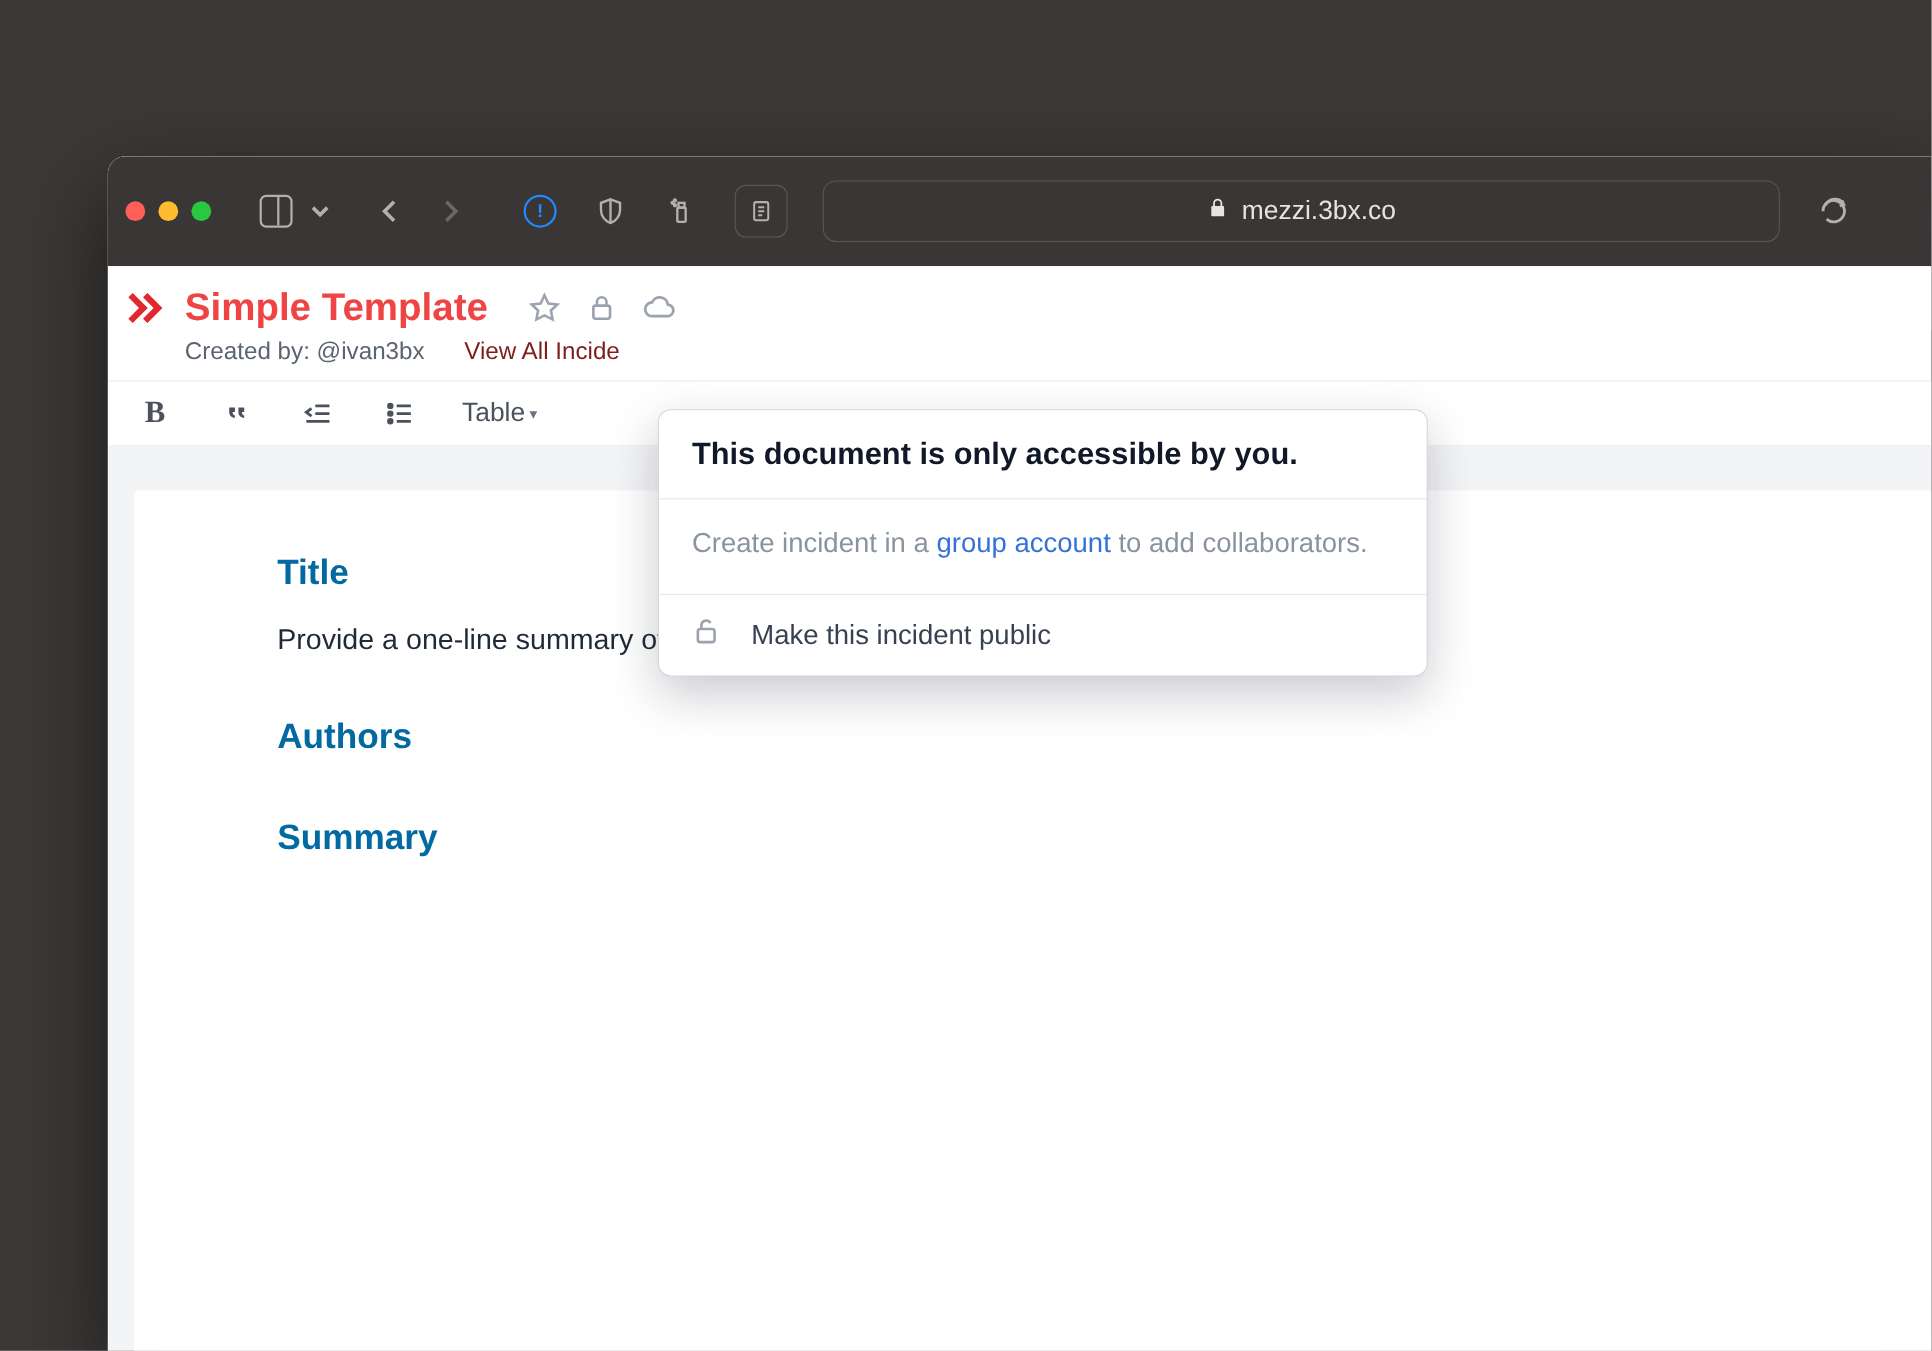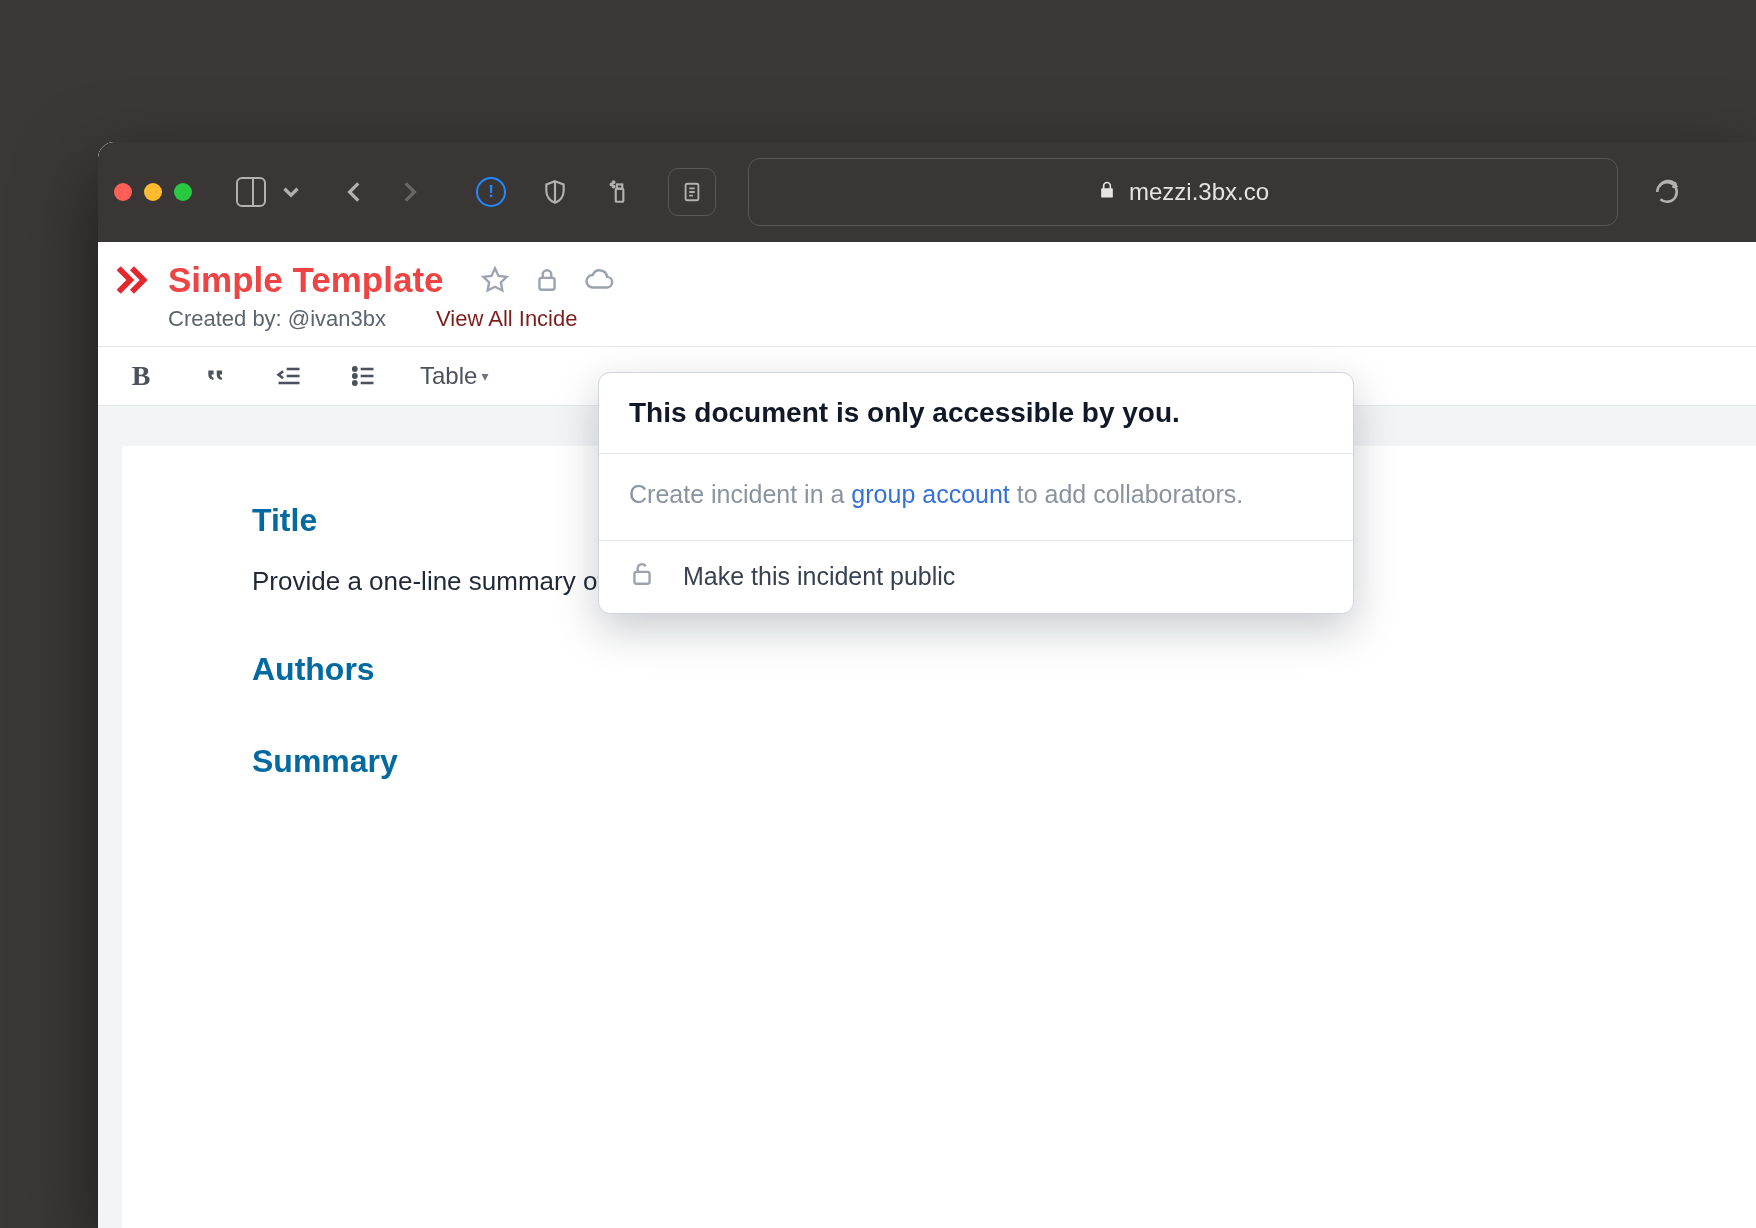--- a/index.html
+++ b/index.html
@@ -66,21 +66,21 @@
       width: 30px; height: 30px; border-radius: 50%;
       border: 2.5px solid #1e8cff; display: flex; align-items: center; justify-content: center;
       color: #1e8cff; font-weight: 800; font-size: 17px;
     }
     .reader-btn {
       width: 48px; height: 48px; border: 1.5px solid #5a5654; border-radius: 10px;
       display:flex; align-items:center; justify-content:center; margin: 0 10px; color:#b5b0ad;
     }
     .addr {
       flex: 1;
-      height: 68px;
+      height: 56px;
       border: 1.5px solid #5a5654;
       border-radius: 12px;
       display: flex; align-items: center; justify-content: center;
       color: #e6e3e1; font-size: 24px; font-weight: 500;
       position: relative;
       max-width: 870px;
       margin-left: 6px;
       text-align: center;
     }
     .addr .lock { margin-right: 12px; }
@@ -95,21 +95,21 @@
       color: #e0282e; display: flex; align-items: center;
     }
     .page-title {
       font-size: 35px; font-weight: 700; color: #ef4444; margin-left: 4px;
     }
     .title-actions { display: flex; align-items: center; gap: 22px; margin-left: 24px; }
     .title-actions .ico { color: #9ba3af; width: 30px; height: 30px; display:flex; align-items:center; justify-content:center; }
     .meta-row {
       padding: 6px 24px 14px 70px;
       font-size: 22px; color: #5c6470; border-bottom: 1px solid #e4e7eb;
-      display: flex; align-items: center; gap: 14px;
+      display: flex; align-items: center; 
     }
     .meta-link { color: #7f1d1d; text-decoration: none; margin-left: 36px; }
     
     .toolbar {
       display: flex; align-items: center; gap: 40px;
       padding: 12px 26px; border-bottom: 1px solid #e4e7eb;
       background: #fff;
     }
     .tb-btn { width: 34px; height: 34px; display: flex; align-items:center; justify-content:center; color:#4b525c; cursor:pointer;}
     .tb-bold { font-family: Georgia, "Times New Roman", serif; font-weight: 800; font-size: 28px; }
@@ -135,21 +135,21 @@
       font-size: 32px; font-weight: 800; margin: 44px 0 18px 0; color:#0369a1;
     }
     .doc h2:first-child { margin-top: 0; }
     .doc ul { list-style: disc; padding-left: 28px; margin-top: 4px;}
     .doc ul li { padding: 3px 0; }
     
     .popover {
       position: absolute;
       top: 230px;
       left: 500px;
-      width: 756px;
+      width: 700px;
       background: #fff;
       border: 1px solid #d1d5db;
       border-radius: 12px;
       box-shadow: 0 16px 44px rgba(17,24,39,0.22);
       overflow: hidden;
     }
     .pop-head {
       padding: 24px 30px;
       font-size: 28px; font-weight: 800; color: #111827;
       border-bottom: 1px solid #e5e7eb;

